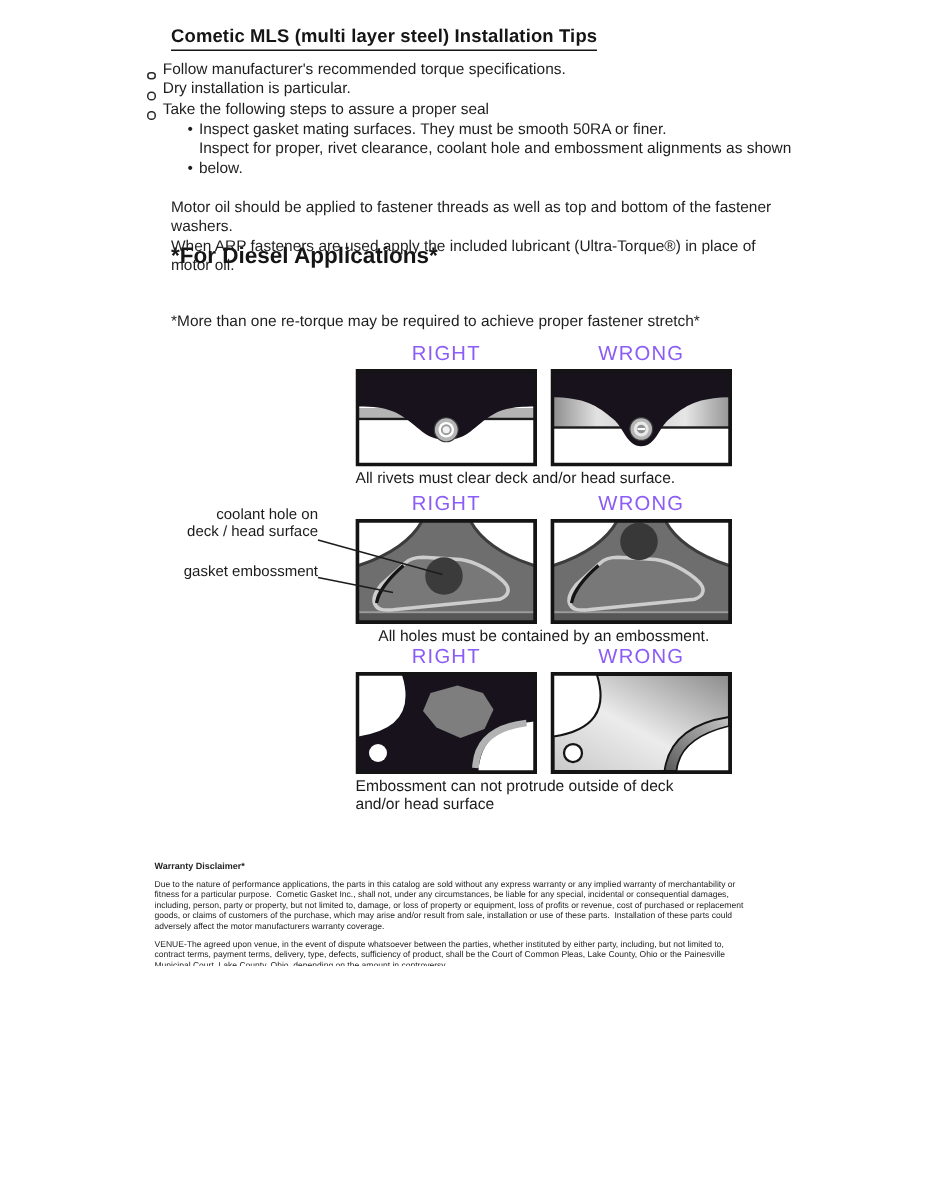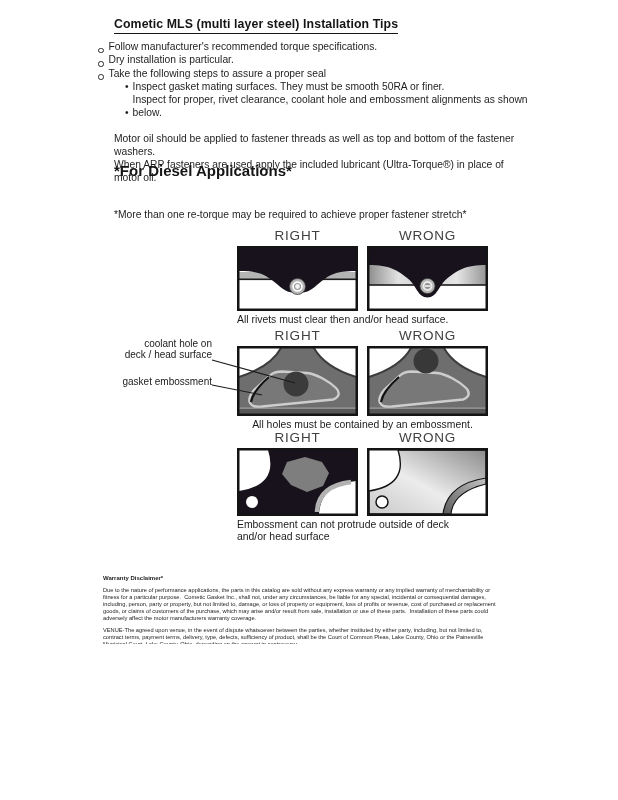--- a/index.html
+++ b/index.html
@@ -11,21 +11,21 @@
   .bullets{left:98px;top:40px;width:440px;font-size:10.3px;line-height:13.3px;}
   .b-row{display:flex;align-items:flex-end;}
   .b-row .ring{flex:0 0 auto;width:3.5px;height:3.5px;border:1px solid #2a2a2a;border-radius:50%;
                margin:4.6px 5px 0 0;}
   .b-row.sub{padding-left:27px;}
   .b-row .dot{flex:0 0 auto;margin-right:4px;font-size:10.3px;}
   .diesel-head{left:114px;top:114px;font-size:15px;font-weight:bold;color:#151515;margin-top:48px;}
   .body-para{left:114px;width:412px;font-size:10.3px;line-height:12.9px;white-space:pre-line;}
   .dg-set{width:251px;}
   .dg-labels{display:flex;gap:9px;margin-bottom:3px;}
-  .dg-labels span{width:121px;text-align:center;font-size:13.5px;letter-spacing:0.8px;color:#404040;}
+  .dg-labels span{width:121px;text-align:center;font-size:13.5px;letter-spacing:0.8px;color:#8b5cf6;}
   .dg-panels{display:flex;gap:9px;}
   .dg-caption{margin-top:3px;font-size:10.4px;color:#1b1b1b;white-space:pre-line;line-height:11.5px;width:280px;}
   .dg-caption.center{text-align:center;width:251px;}
   .side-label{position:absolute;right:276px;text-align:right;font-size:10px;line-height:11px;
               color:#1b1b1b;white-space:pre-line;width:160px;}
   .leader-svg{position:absolute;pointer-events:none;}
   .disclaimer{left:103px;top:575px;width:440px;color:#242424;}
   .disclaimer h4{margin:0 0 5px 0;font-size:6px;line-height:7px;font-weight:bold;}
   .disclaimer p{margin:0 0 5px 0;font-size:5.7px;line-height:7px;white-space:pre;}
   .footer-code{left:388px;top:760px;font-size:11.2px;letter-spacing:0.3px;color:#2b2b2b;}
@@ -95,21 +95,21 @@
         <rect x="2" y="19" width="117" height="20" fill="url(#g1w)"></rect>
         <rect x="2" y="38.2" width="117" height="1.6" fill="#1c1c1c"></rect>
         <path d="M2,2 H119 V19 C99,19 90,24 79,33.5 C72,39.5 70,51.5 60.5,51.5 C51,51.5 49,39.5 42,33.5 C31,24 22,19 2,19 Z" fill="#17121b"></path>
         <circle cx="60.5" cy="40" r="7.6" fill="#b5b5b5" stroke="#3a3a3a" stroke-width="0.8"></circle>
         <circle cx="60.5" cy="40" r="5" fill="#e9e9e9"></circle>
         <circle cx="60.5" cy="40" r="2.9" fill="#8f8f8f"></circle>
         <rect x="58" y="39.3" width="5" height="1.4" fill="#ffffff"></rect>
         <rect x="1.25" y="1.25" width="118.5" height="62.5" fill="none" stroke="#141414" stroke-width="2.5"></rect>
       </svg>
     </div>
-    <div class="dg-caption">All rivets must clear then and/or head surface.</div>
+    <div class="dg-caption">All rivets must clear deck and/or head surface.</div>
   </div>
 
   <div class="abs dg-set" style="left:237px;top:328px;">
     <div class="side-label" style="top:10px;">coolant hole on
 deck / head surface</div>
     <div class="side-label" style="top:48px;">gasket embossment</div>
     <svg class="leader-svg" style="left:-140px;top:12px;" width="270" height="85" viewBox="0 0 270 85">
       <line x1="115" y1="20" x2="198" y2="43" stroke="#1c1c1c" stroke-width="1.1"></line>
       <line x1="115" y1="45" x2="165" y2="55" stroke="#1c1c1c" stroke-width="1.1"></line>
     </svg>

